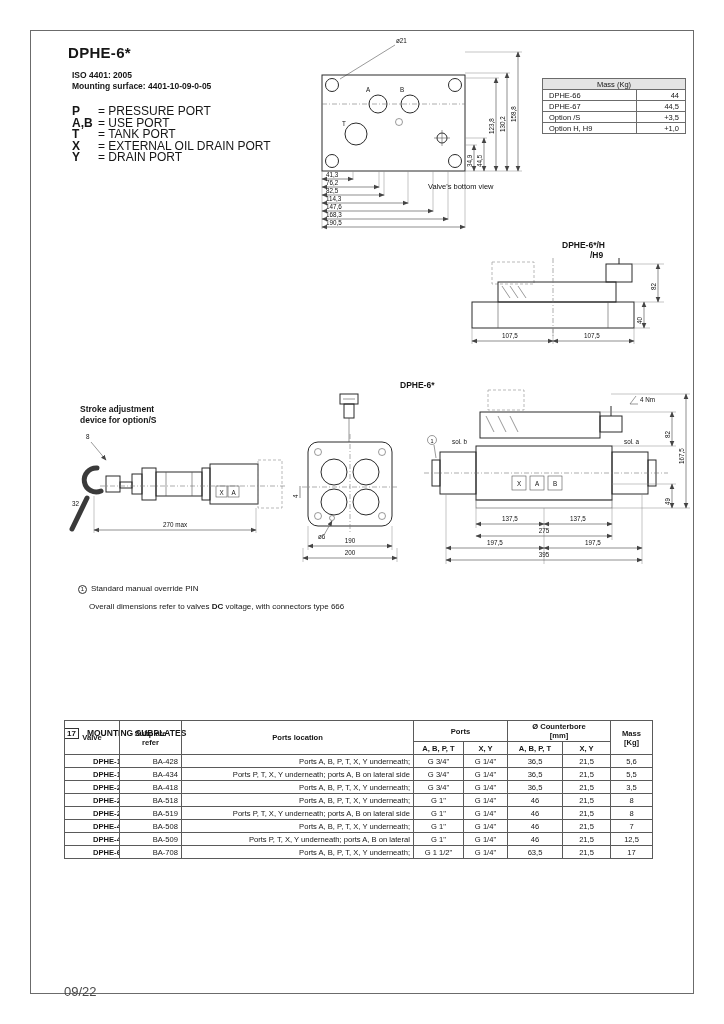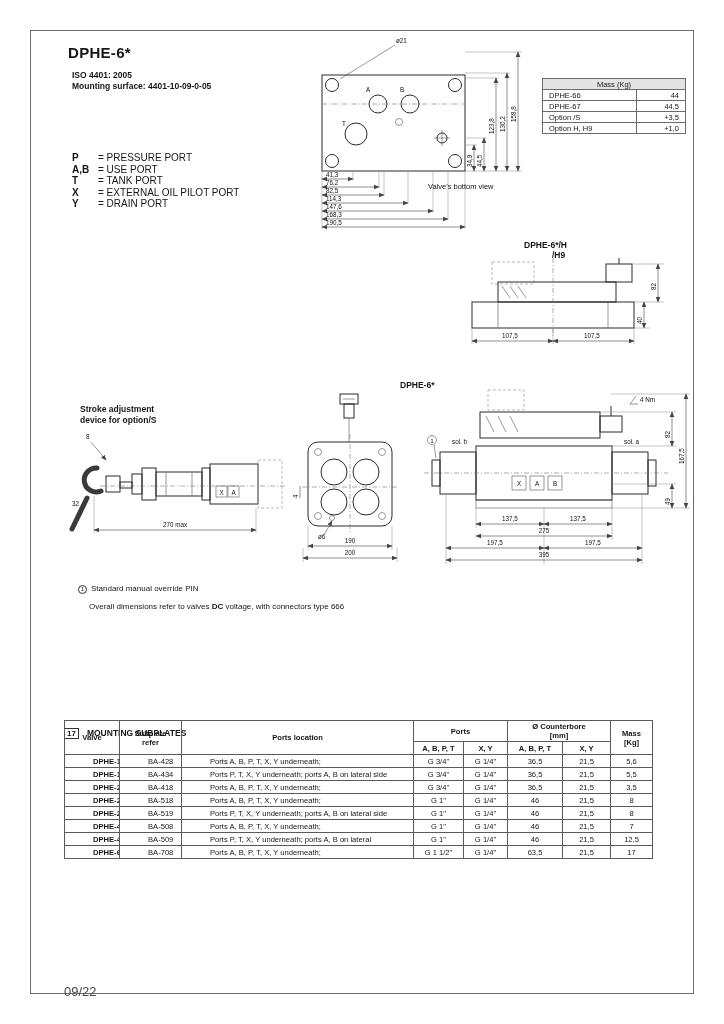--- a/index.html
+++ b/index.html
@@ -4,42 +4,42 @@
 <style>
   * { margin:0; padding:0; box-sizing:border-box; }
   html,body { width:724px; height:1024px; background:#ffffff; }
   body { position:relative; font-family:"Liberation Sans", sans-serif; color:#161616; }
   .abs { position:absolute; }
   .frame { left:30px; top:30px; width:664px; height:964px; border:1px solid #6b6b6b; }
 
   .title { font-size:15px; font-weight:bold; letter-spacing:0.3px; }
   .bold-line { font-size:8.5px; font-weight:bold; line-height:11px; }
 
-  .legend { font-size:10px; line-height:11.5px;margin-top:46px; }
+  .legend { font-size:12px; line-height:11.5px; }
   .lg-code { display:inline-block; width:26px; font-weight:bold; }
 
   .mass-table { border-collapse:collapse; width:144px; font-size:7.5px; }
   .mass-table th, .mass-table td { border:1px solid #6b6b6b; padding:0 6px; height:11px; font-weight:normal; }
   .mass-table th { background:#e4e4e4; text-align:center; }
   .mass-table .ml { width:94px;margin-top:32px; }
   .mass-table .mv { text-align:right; }
 
   .hlabel { font-size:8.5px; font-weight:bold; line-height:10px; }
   .hlabel .ind { margin-left:28px; }
 
   .note-line { font-size:8px; }
   .circ { display:inline-block; width:9px; height:9px; border:1px solid #333; border-radius:50%; font-size:6px; line-height:7px; text-align:center; vertical-align:0px; margin-right:4px; }
 
   .sec-head { font-size:8.5px; font-weight:bold;margin-top:28px; }
   .sec-num { display:inline-block; border:1px solid #333; padding:0 2px; margin-right:8px; font-weight:bold; font-size:8px; }
 
   .sub-table { border-collapse:collapse; font-size:7.6px; width:588px; table-layout:fixed; }
   .sub-table th, .sub-table td { border:1px solid #5a5a5a; padding:1px 3px; height:13px; vertical-align:middle; overflow:hidden; white-space:nowrap; }
   .sub-table th { font-weight:bold; text-align:center; }
-  .sub-table td.l { text-align:left;padding-left:28px; }
+  .sub-table td.l { text-align:right;padding-left:28px; }
   .sub-table td.c { text-align:center; }
   .sub-table td.b { font-weight:bold; }
 
   .footer { font-size:13px; color:#4a4a4a;text-align:center; }
 
   svg { overflow:visible; }
   svg text { font-family:"Liberation Sans", sans-serif; font-size:6.5px; fill:#111; }
   .ln   { stroke:#2a2a2a; stroke-width:1; fill:none; }
   .thin { stroke:#555; stroke-width:0.6; fill:none; }
   .xln  { stroke:#8a8a8a; stroke-width:0.5; fill:none; }
@@ -56,21 +56,21 @@
 <div class="abs frame"></div>
 
 <div class="abs title" style="left:68px;top:44px;">DPHE-6*</div>
 <div class="abs bold-line" style="left:72px;top:70px;">ISO 4401: 2005</div>
 <div class="abs bold-line" style="left:72px;top:81px;">Mounting surface: 4401-10-09-0-05</div>
 
 <div class="abs legend" style="left:72px;top:106px;">
   <div><span class="lg-code">P</span><span>= PRESSURE PORT</span></div>
   <div><span class="lg-code">A,B</span><span>= USE PORT</span></div>
   <div><span class="lg-code">T</span><span>= TANK PORT</span></div>
-  <div><span class="lg-code">X</span><span>= EXTERNAL OIL PILOT PORT</span></div>
+  <div><span class="lg-code">X</span><span>= EXTERNAL OIL DRAIN PORT</span></div>
   <div><span class="lg-code">Y</span><span>= DRAIN PORT</span></div>
 </div>
 
 <svg class="abs" style="left:296px;top:34px;" width="252" height="208" viewBox="0 0 252 208">
   <defs>
     <marker id="ma" markerWidth="7" markerHeight="7" refX="5" refY="3" orient="auto-start-reverse" markerUnits="userSpaceOnUse">
       <path d="M0,0.7 L5.5,3 L0,5.3 Z" fill="#444"></path>
     </marker>
   </defs>
   <text x="100" y="9" class="dt">ø21</text>
@@ -152,21 +152,21 @@
         <td class="ml">Option /S</td>
         <td class="mv">+3,5</td>
       </tr>
   <tr>
         <td class="ml">Option H, H9</td>
         <td class="mv">+1,0</td>
       </tr>
 </tbody>
   </table>
 
-<div class="abs hlabel" style="left:524px;top:240px;">
+<div class="abs hlabel" style="left:562px;top:240px;">
   <div>DPHE-6*/H</div>
   <div class="ind">/H9</div>
 </div>
 
 <svg class="abs" style="left:458px;top:256px;" width="230" height="118" viewBox="0 0 230 118">
   <rect x="34" y="6" width="42" height="22" class="ghost"></rect>
   <line x1="161" y1="2" x2="161" y2="8" class="ln"></line>
   <rect x="148" y="8" width="26" height="18" class="ln"></rect>
   <rect x="40" y="26" width="118" height="20" class="ln"></rect>
   <line x1="44" y1="30" x2="52" y2="42" class="thin"></line>

